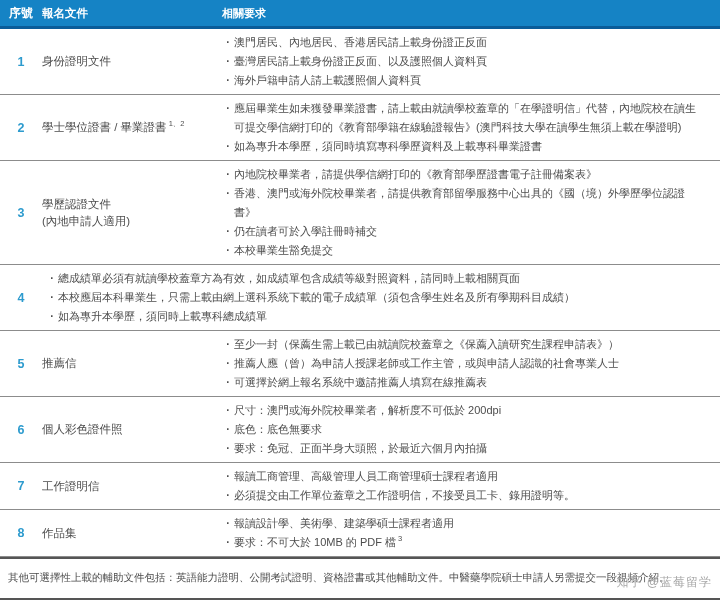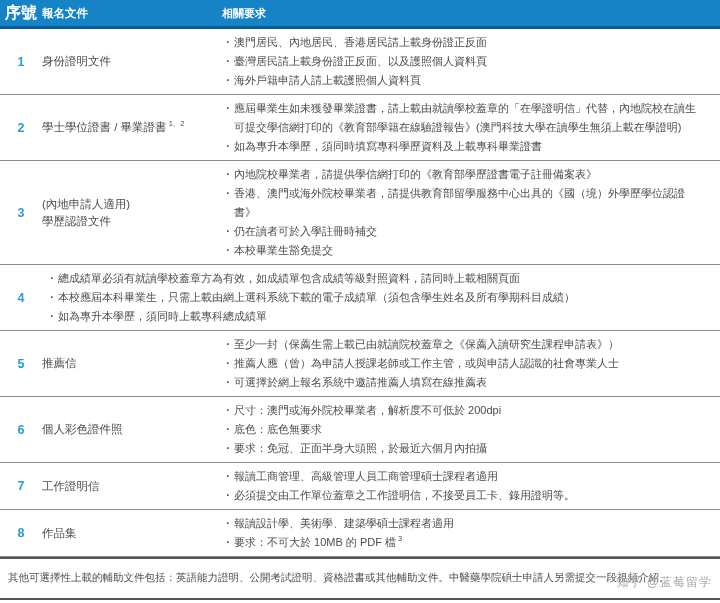--- a/index.html
+++ b/index.html
@@ -19,21 +19,21 @@
   .thead {
     display: flex;
     align-items: center;
     height: 29px;
     background: #1583c5;
     border-bottom: 3px solid #0a5c99;
   }
   .th {
     color: #ffffff;
     font-weight: bold;
-    font-size: 16px;
+    font-size: 12px;
   }
   
   .col-num {
     width: 42px;
     flex: 0 0 42px;
     text-align: center;
   }
   .col-doc {
     width: 176px;
     flex: 0 0 176px;
@@ -134,22 +134,22 @@
           <div class="req">
             <span class="bullet">·</span>
             <span class="req-text">如為專升本學歷，須同時填寫專科學歷資料及上載專科畢業證書</span>
           </div>
         </div>
   </div>
 
   <div class="trow">
     <div class="col-num">3</div>
     <div class="col-doc">
+          <div>學歷認證文件</div>
           <div>(內地申請人適用)</div>
-          <div>學歷認證文件</div>
         </div>
     <div class="col-req">
           <div class="req">
             <span class="bullet">·</span>
             <span class="req-text">內地院校畢業者，請提供學信網打印的《教育部學歷證書電子註冊備案表》</span>
           </div>
           <div class="req">
             <span class="bullet">·</span>
             <span class="req-text">香港、澳門或海外院校畢業者，請提供教育部留學服務中心出具的《國（境）外學歷學位認證書》</span>
           </div>

